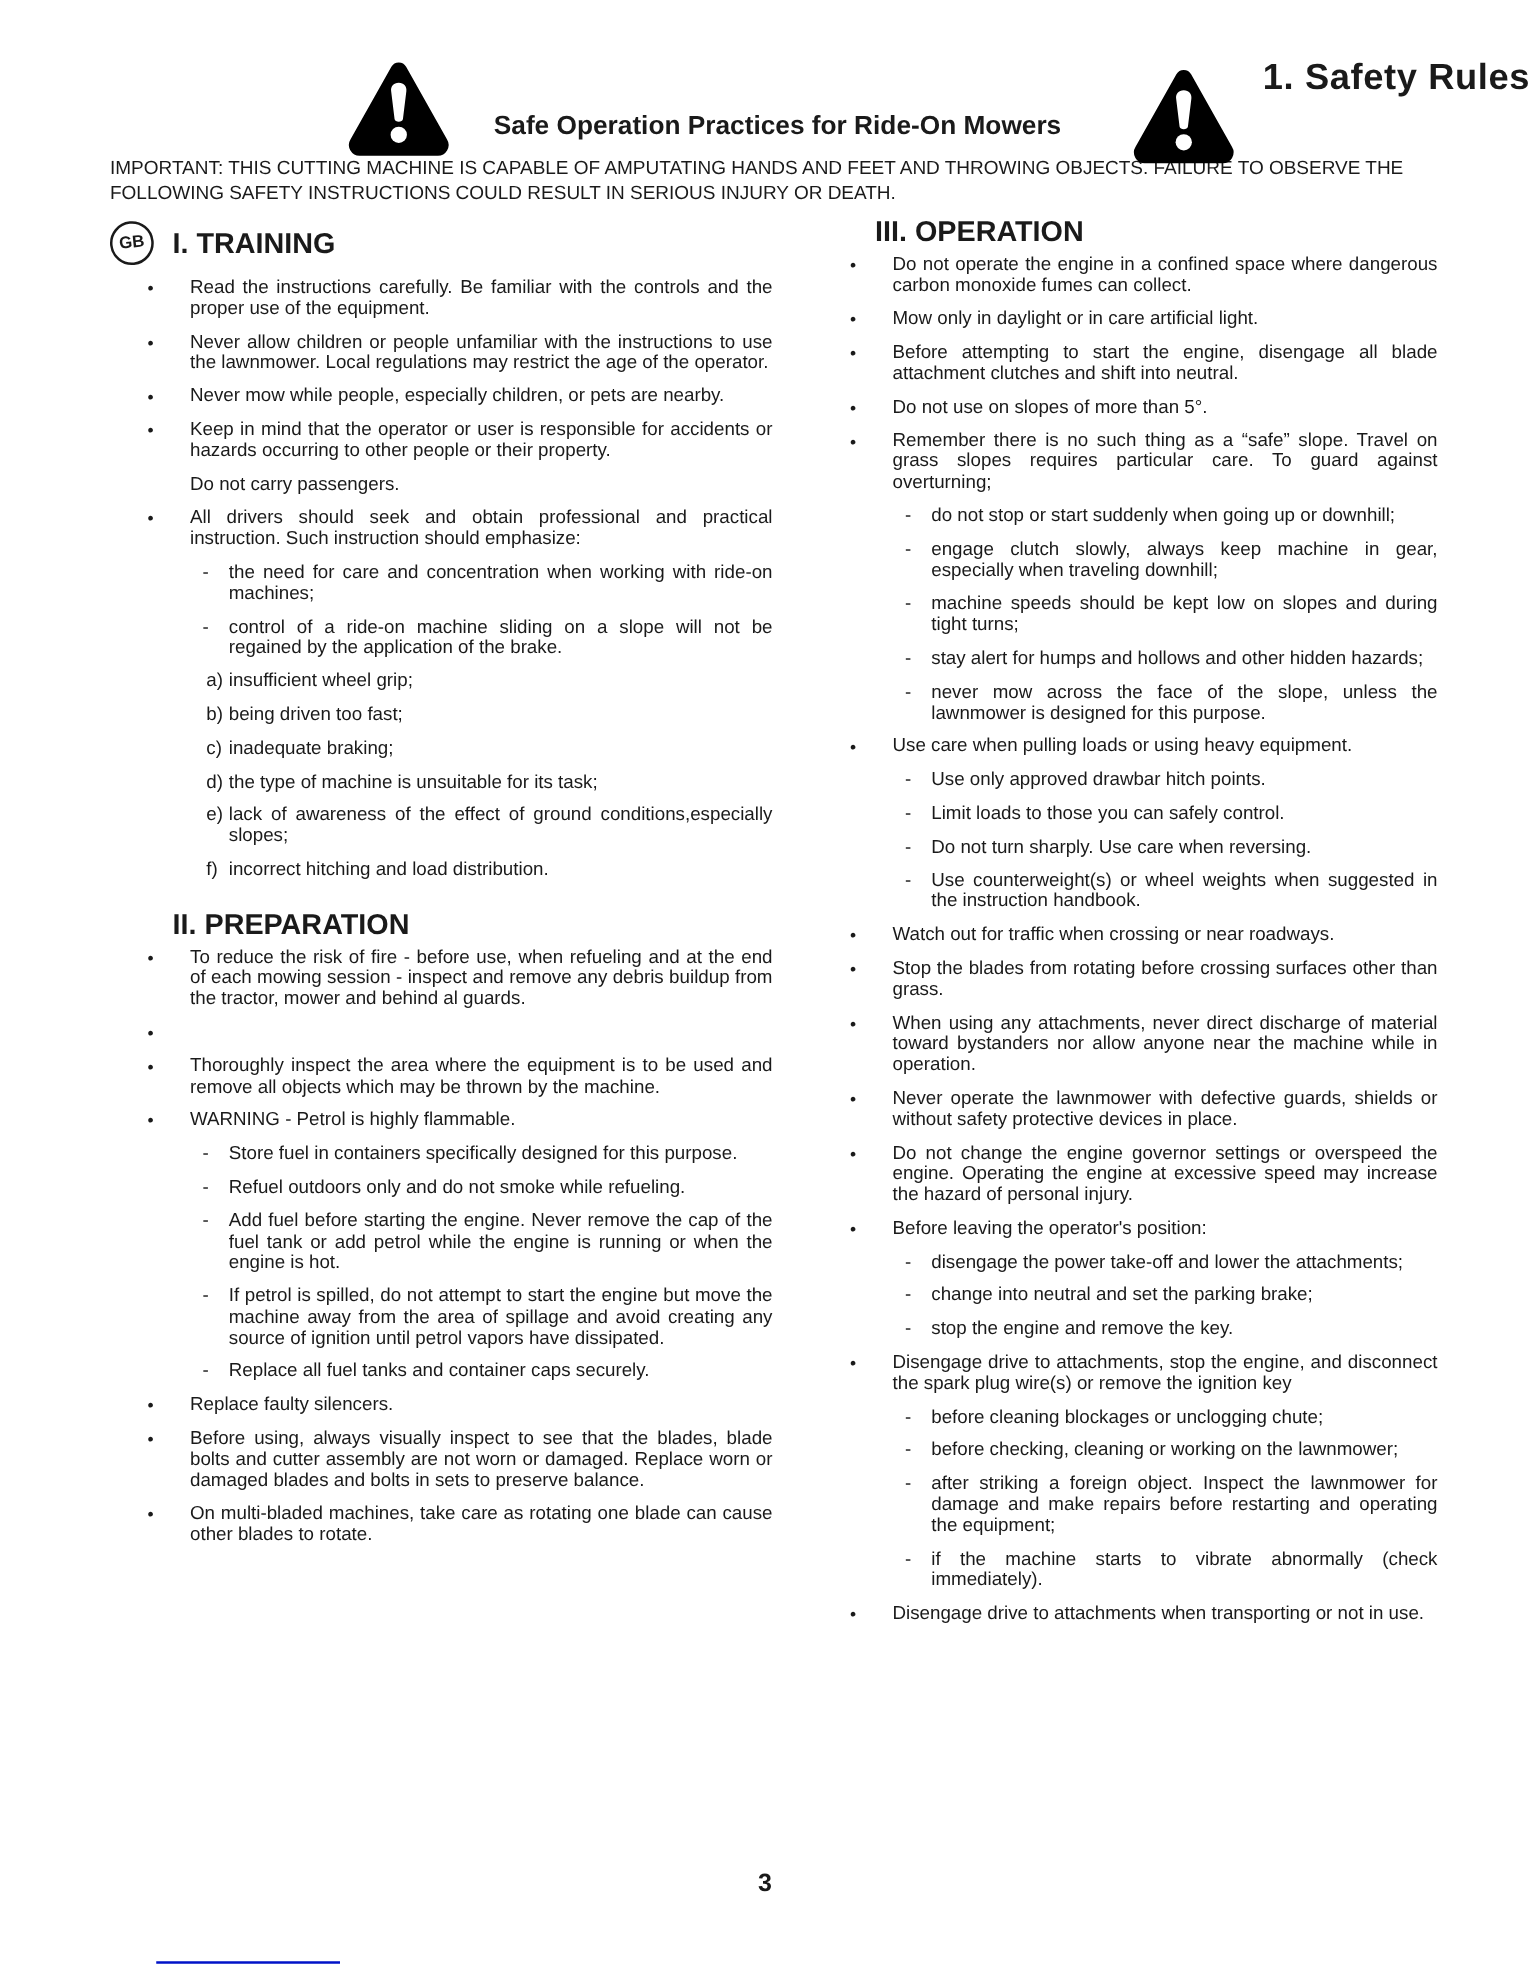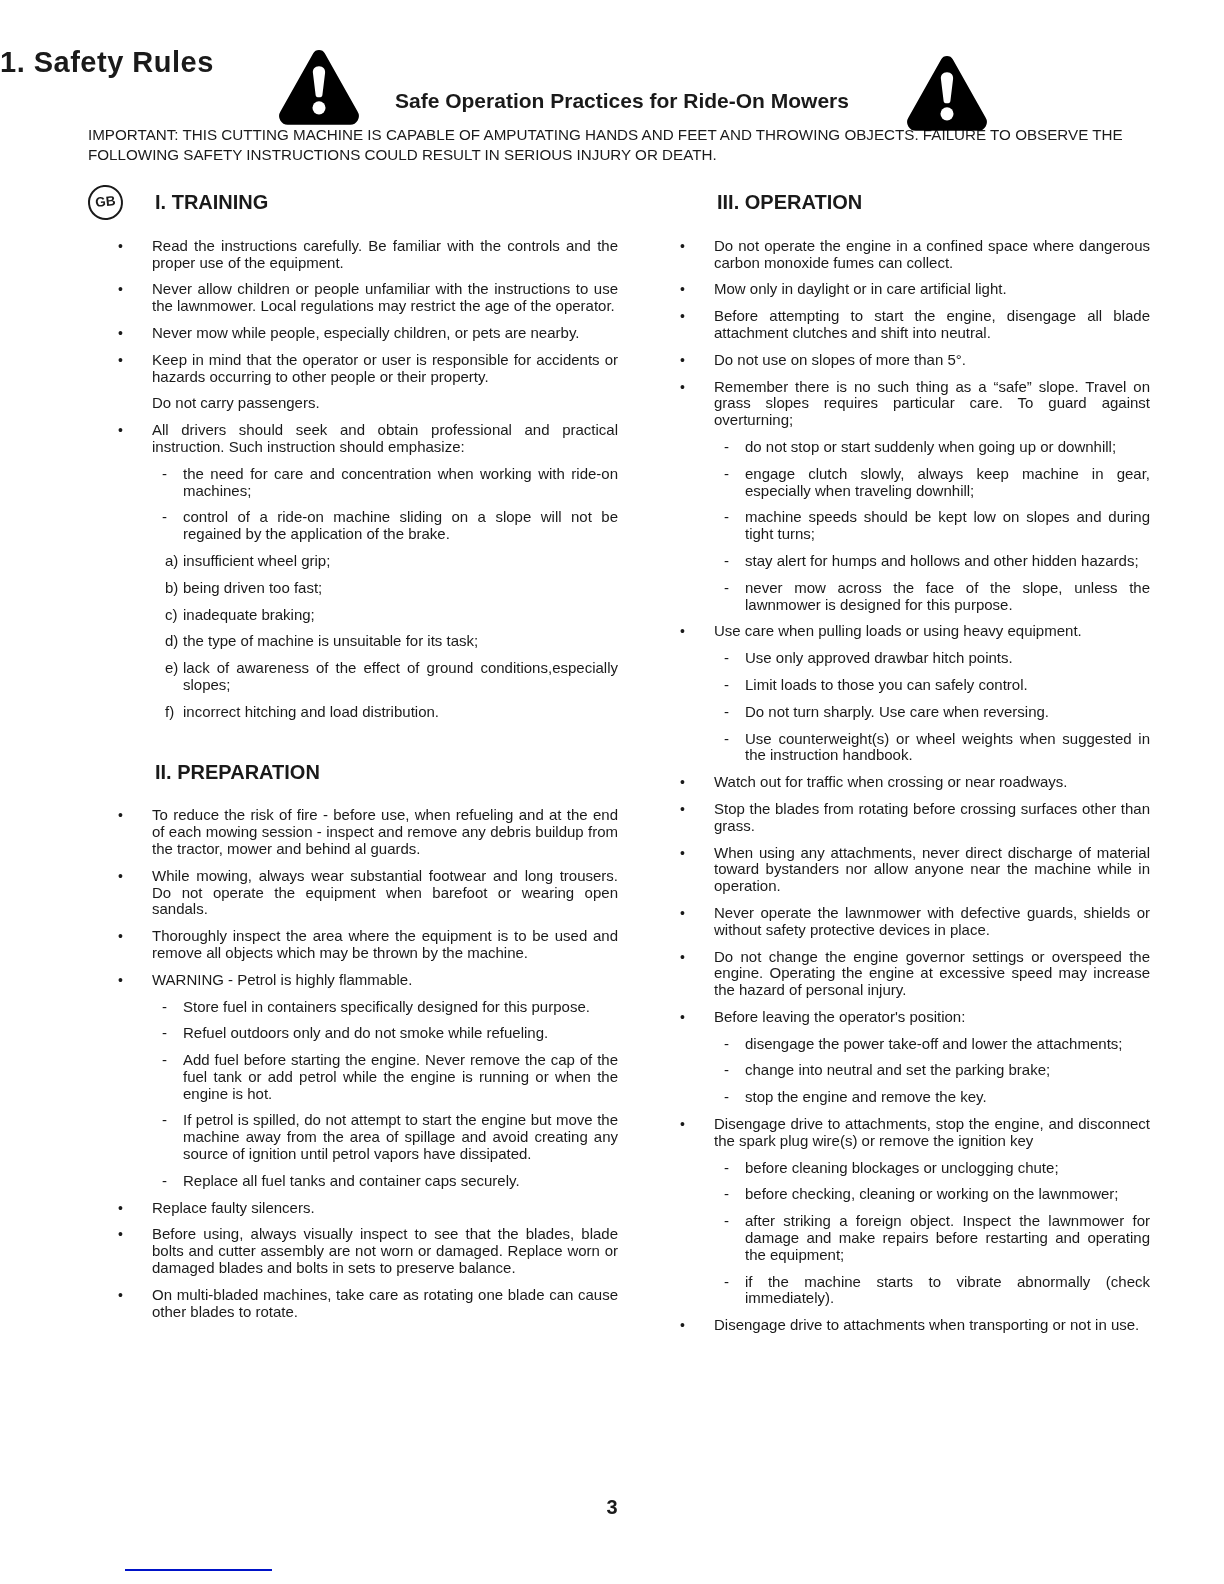--- a/index.html
+++ b/index.html
@@ -11,21 +11,21 @@
     color: #1a1a1a;
     font-family: "Liberation Sans", sans-serif;
     overflow: hidden;
   }
   
   header { position: relative; padding-top: 46px; }
   .warn-icon { position: absolute; width: 92px; height: 78px; }
   .warn-left  { left: 273px; top: 48px; }
   .warn-right { left: 901px; top: 54px; }
   h1.title {
-    margin: 0; text-align: left;
+    margin: 0; text-align: right;
     font-size: 29px; font-weight: 700; letter-spacing: .5px;
   }
   h2.subtitle {
     margin: 10px 0 0 0; text-align: center;
     font-size: 21px; font-weight: 700; padding-left: 20px;
   }
   p.important {
     margin: 12px 74px 0 88px;
     font-size: 15.2px; line-height: 20px;
     text-align: left;
@@ -35,21 +35,21 @@
   .columns {
     display: flex; gap: 32px;
     padding-left: 88px; margin-top: 12px;
   }
   .col { font-size: 15px; line-height: 16.8px; }
   .col.left  { width: 530px; }
   .col.right { width: 500px; }
   .sec-header { display: flex; align-items: center; gap: 15px; margin-bottom: 10px; }
   .sec-header.indent { margin-left: 50px; }
   .sec-header.spaced { margin-top: 26px; }
-  .sec-header h3 { margin: 17px; font-size: 20px; font-weight: 700; }
+  .sec-header h3 { margin: 0; font-size: 23px; font-weight: 700; }
   .gb-badge {
     flex: none;
     width: 31px; height: 31px;
     border: 2px solid #1a1a1a; border-radius: 50%;
     display: flex; align-items: center; justify-content: center;
     font-size: 13.5px; font-weight: 700;
     transform: rotate(-6deg);
   }
   
   .li { display: flex; align-items: flex-start; margin-bottom: 10px; }
@@ -167,21 +167,20 @@
       <div class="sec-header indent spaced">
         <h3>II. PREPARATION</h3>
       </div>
       <div class="list">
           <div class="li bullet">
             <span class="marker">•</span>
             <span class="text">To reduce the risk of fire - before use, when refueling and at the end of each mowing session - inspect and remove any debris buildup from the tractor, mower and behind al guards.</span>
           </div>
           <div class="li bullet">
             <span class="marker">•</span>
-            <span class="text">While mowing, always wear substantial footwear and long trousers.  Do not operate the equipment when barefoot or wearing open sandals.</span>
           </div>
           <div class="li bullet">
             <span class="marker">•</span>
             <span class="text">Thoroughly inspect the area where the equipment is to be used and remove all objects which may be thrown by the machine.</span>
           </div>
           <div class="li bullet">
             <span class="marker">•</span>
             <span class="text">WARNING - Petrol is highly flammable.</span>
           </div>
           <div class="li dash">

